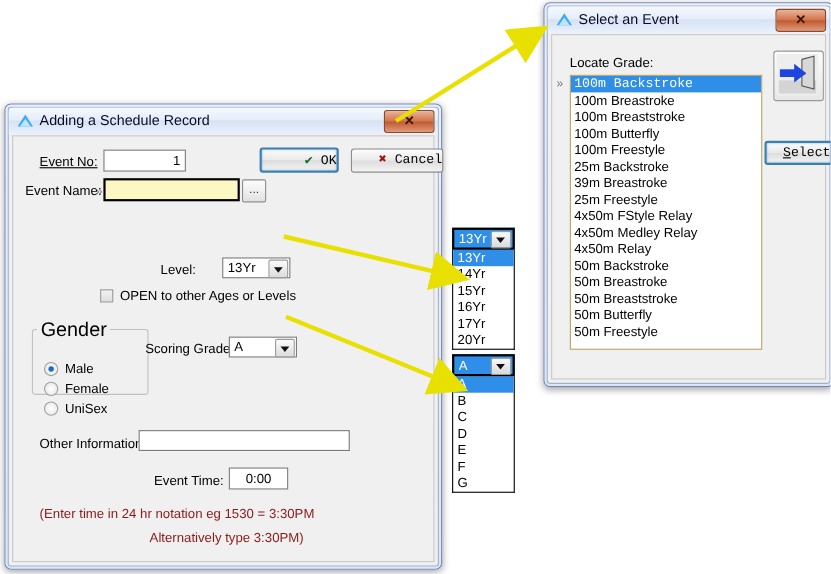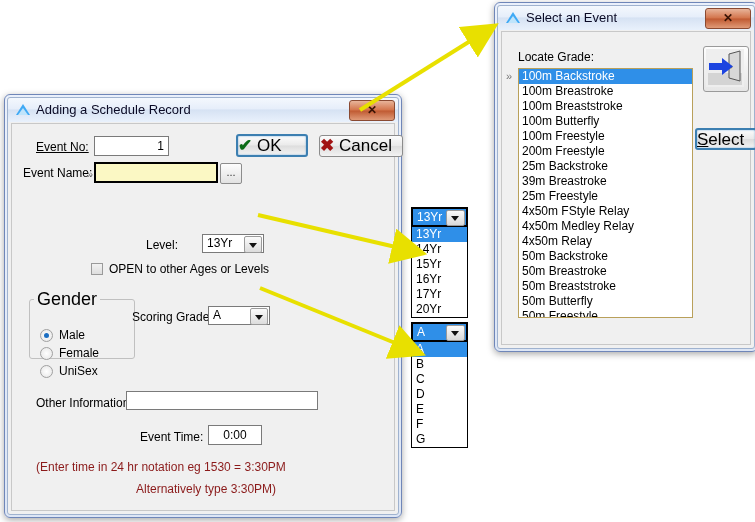--- a/index.html
+++ b/index.html
@@ -39,21 +39,21 @@
   .txtbox{position:absolute;background:#fff;border:1px solid #7a7a7a;
           box-sizing:border-box;font-size:12px;padding:1px 4px;line-height:16px;}
   .txtbox.num{text-align:right;}
   .yellowbox{position:absolute;background:#fbf8c4;border:2px solid #000;
              box-sizing:border-box;}
   .dotsbtn{position:absolute;width:20px;height:19px;border:1px solid #8c8c8c;
            border-radius:2px;background:linear-gradient(to bottom,#fdfdfd,#e2e2e2);
            font-size:11px;text-align:center;line-height:16px;cursor:pointer;color:#333;}
   .btn{position:absolute;border:1px solid #8c8c8c;border-radius:3px;
        background:linear-gradient(to bottom,#fcfcfc,#eaeaea 48%,#dddddd 52%,#f3f3f3);
-       font-size:17px;text-align:left;cursor:pointer;box-sizing:border-box;}
+       font-size:12px;text-align:right;cursor:pointer;box-sizing:border-box;font-family:Liberation Mono, monospace;}
   .btn.focus{border:2px solid #3c7fb1;box-shadow:0 0 2px #6fa8d8 inset;}
   .chk{position:absolute;width:12px;height:12px;border:1px solid #9a9a9a;
        background:linear-gradient(to bottom,#f2f2f2,#dedede);box-sizing:border-box;}
   fieldset.group{position:absolute;margin:0;border:1px solid #c0c0c0;border-radius:3px;
                  background:transparent;padding:0;}
   fieldset.group legend{font-size:18px;padding:0 3px;margin-left:4px;}
   .radio{position:absolute;width:13px;height:13px;border-radius:50%;
          border:1px solid #a0a0a0;background:radial-gradient(#ffffff,#e4e4e4);
          box-sizing:border-box;}
   .radio.on:after{content:"";position:absolute;left:3px;top:3px;width:5px;height:5px;
@@ -86,21 +86,21 @@
   .ddlist .it{font-size:12px;line-height:15px;height:15px;padding-left:4px;
               white-space:nowrap;cursor:pointer;}
   .ddlist .it.sel{background:#2f8fe8;color:#fff;}
 
   
   #dlg-event{left:494px;top:2px;width:258px;height:344px;}
   .listbox{position:absolute;background:#fff;border:1px solid #b9a05a;
            box-sizing:border-box;overflow:hidden;}
   .listbox .it{font-size:12px;line-height:15px;height:15px;padding-left:3px;
                white-space:nowrap;cursor:pointer;}
-  .listbox .it.sel{background:#2f8fe8;color:#fff;}
+  .listbox .it.sel{background:#2f8fe8;color:#fff;font-family:Liberation Mono, monospace;}
   .iconbtn{position:absolute;border:1px solid #9a9a9a;border-radius:3px;
            background:linear-gradient(to bottom,#fdfdfd,#e6e6e6);cursor:pointer;}
   .marker{position:absolute;font-size:11px;color:#777;}
 
   
   #arrows{position:absolute;left:0;top:0;width:755px;height:522px;
           pointer-events:none;}
 </style>
 </head>
 <body>
@@ -181,21 +181,20 @@
     <div class="body-area">
       <span class="lbl" style="left:16px;top:18px;">Locate Grade:</span>
       <span class="marker" style="left:4px;top:38px;">»</span>
 
       <div class="listbox" style="left:16px;top:36px;width:175px;height:250px;" id="event-list">
           <div class="it sel">100m Backstroke</div>
           <div class="it">100m Breastroke</div>
           <div class="it">100m Breaststroke</div>
           <div class="it">100m Butterfly</div>
           <div class="it">100m Freestyle</div>
-          <div class="it">200m Freestyle</div>
           <div class="it">25m Backstroke</div>
           <div class="it">39m Breastroke</div>
           <div class="it">25m Freestyle</div>
           <div class="it">4x50m FStyle Relay</div>
           <div class="it">4x50m Medley Relay</div>
           <div class="it">4x50m Relay</div>
           <div class="it">50m Backstroke</div>
           <div class="it">50m Breastroke</div>
           <div class="it">50m Breaststroke</div>
           <div class="it">50m Butterfly</div>

